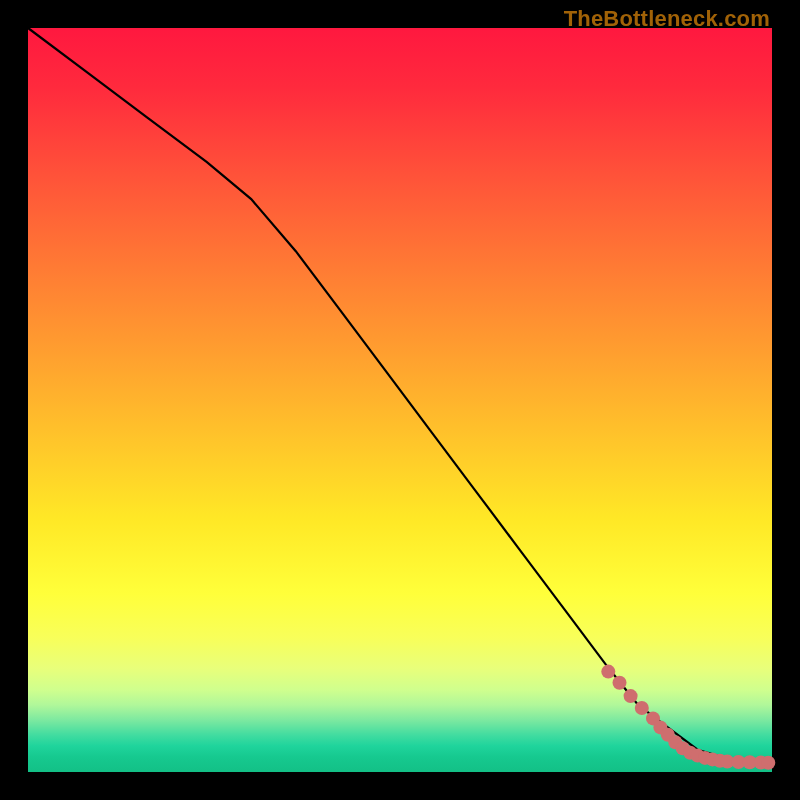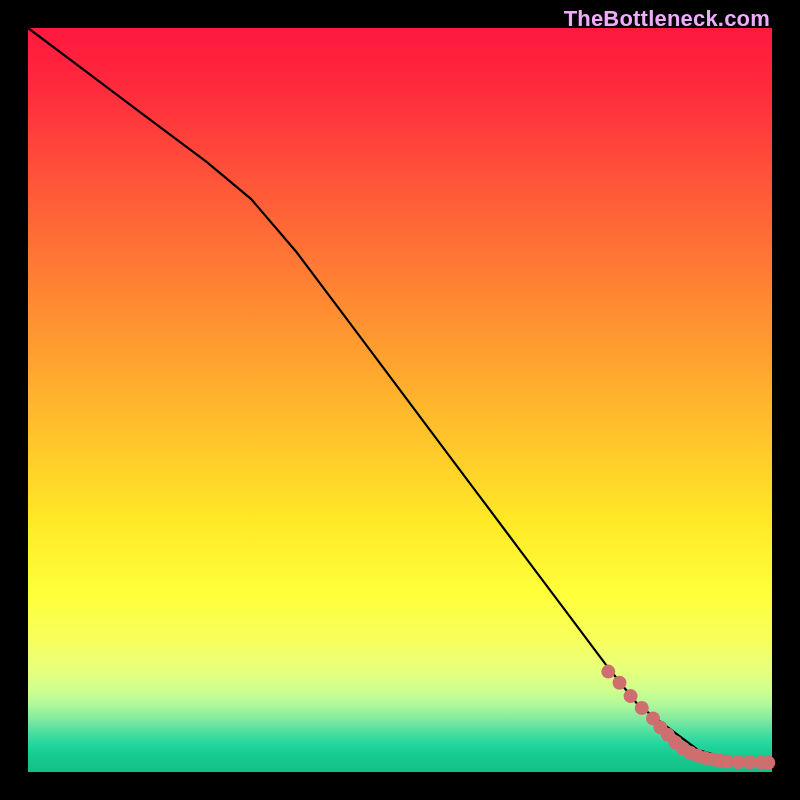--- a/index.html
+++ b/index.html
@@ -44,21 +44,21 @@
       #42dca0 95%,
       #1fd49c 96.5%,
       #16c98f 98%,
       #13c086 100%
     );
   }
   .watermark {
     position: absolute;
     top: 6px;
     right: 30px;
-    color: #f0abfc;
+    color: #a16207;
     font-size: 22px;
     font-weight: 600;
     letter-spacing: 0.2px;
     user-select: none;
   }
   svg.curve {
     position: absolute;
     left: 28px;
     top: 28px;
     width: 744px;

